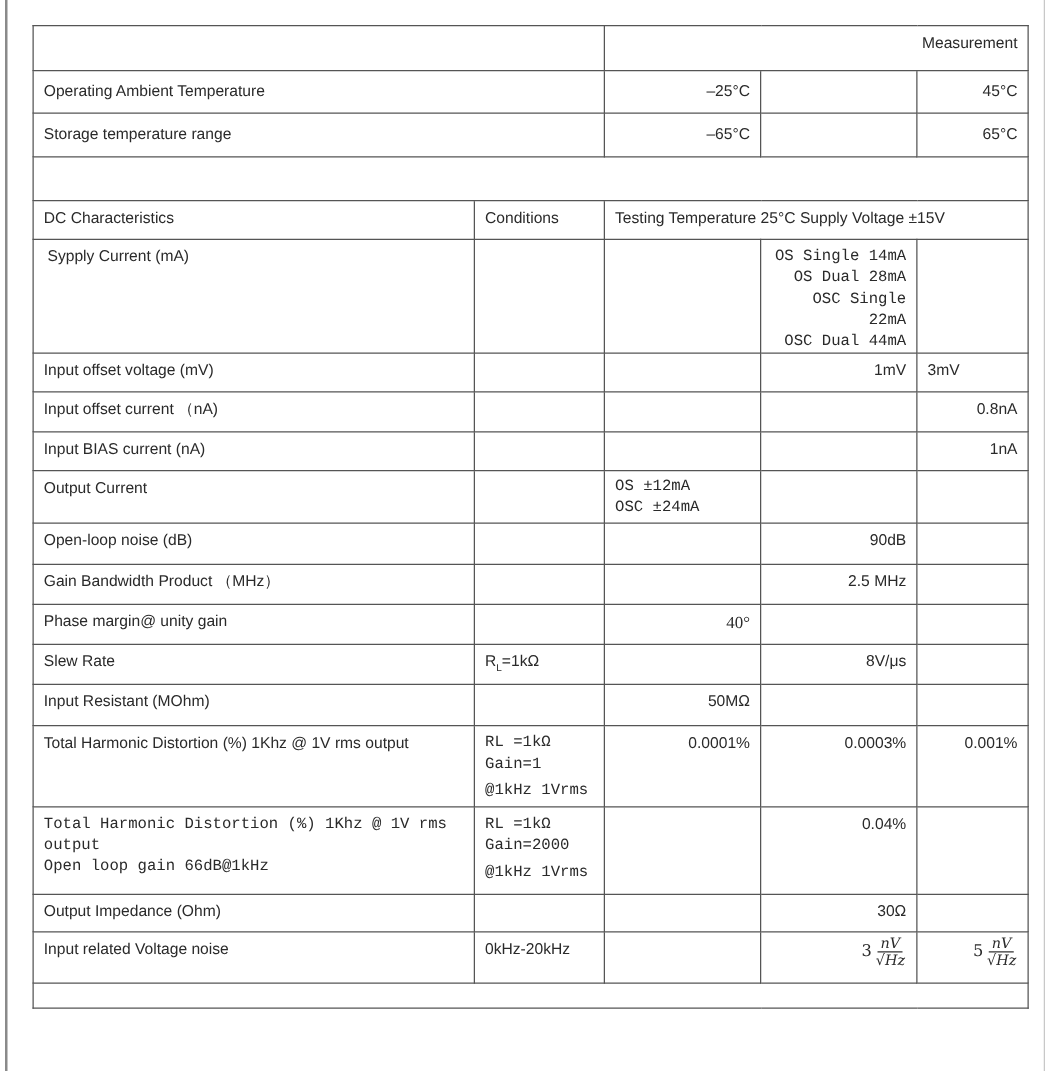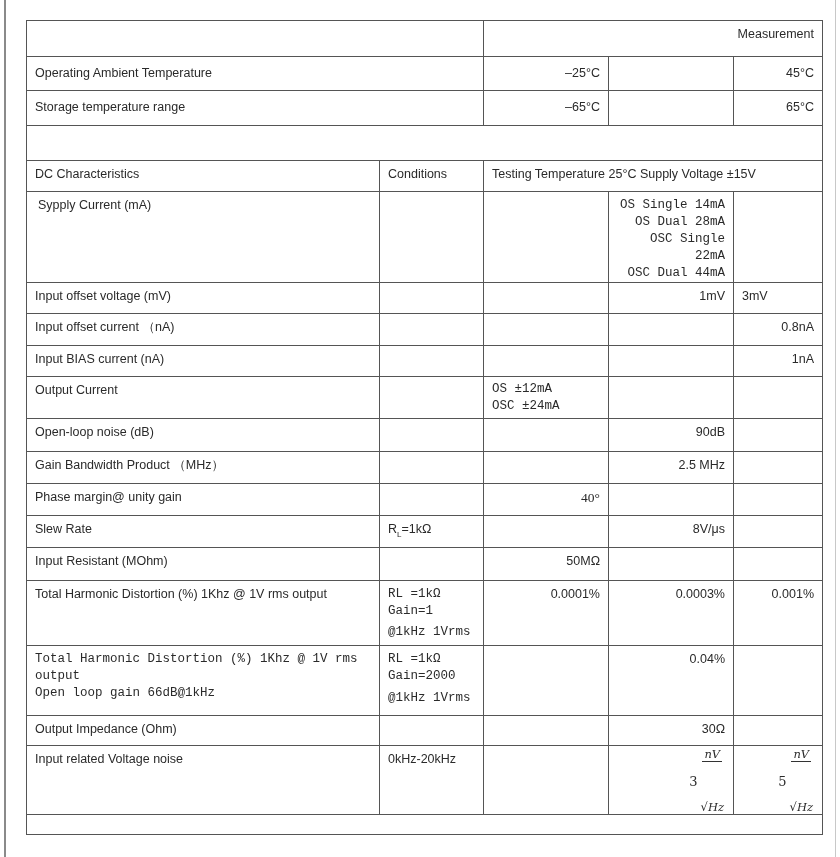--- a/index.html
+++ b/index.html
@@ -29,21 +29,21 @@
   }
   td.c { text-align: right; margin-top: 22px; }
   td .pt { padding-top: 8px; display: block; }
   td .pt-sm { padding-top: 5px; display: block; }
   .multi span { display: block; font-family: Liberation Mono, monospace; }
   .frac {
     display: inline-flex; align-items: center; gap: 2px;
     font-family: "DejaVu Serif", "Liberation Serif", serif;
   }
   .frac .num { font-size: 13px; }
-  .frac .fracbox { display: inline-flex; flex-direction: column; align-items: center; font-style: italic; font-size: 11.5px; line-height: 13px; gap: 39px; }
+  .frac .fracbox { display: inline-flex; flex-direction: column; align-items: center; font-style: italic; font-size: 11.5px; line-height: 13px; }
   .frac .fracbox .top { border-bottom: 1px solid #333; padding: 0 2px; }
   .frac .fracbox .bot { padding: 0 1px; }
   .serif { font-family: "Liberation Serif", "DejaVu Serif", serif; font-size: 13.5px; }
   .sub { font-size: 8px; vertical-align: sub; }
   .last-row td { border-bottom: none; }
 </style>
 </head>
 <body>
 
 <div class="page-edge-left"></div>

